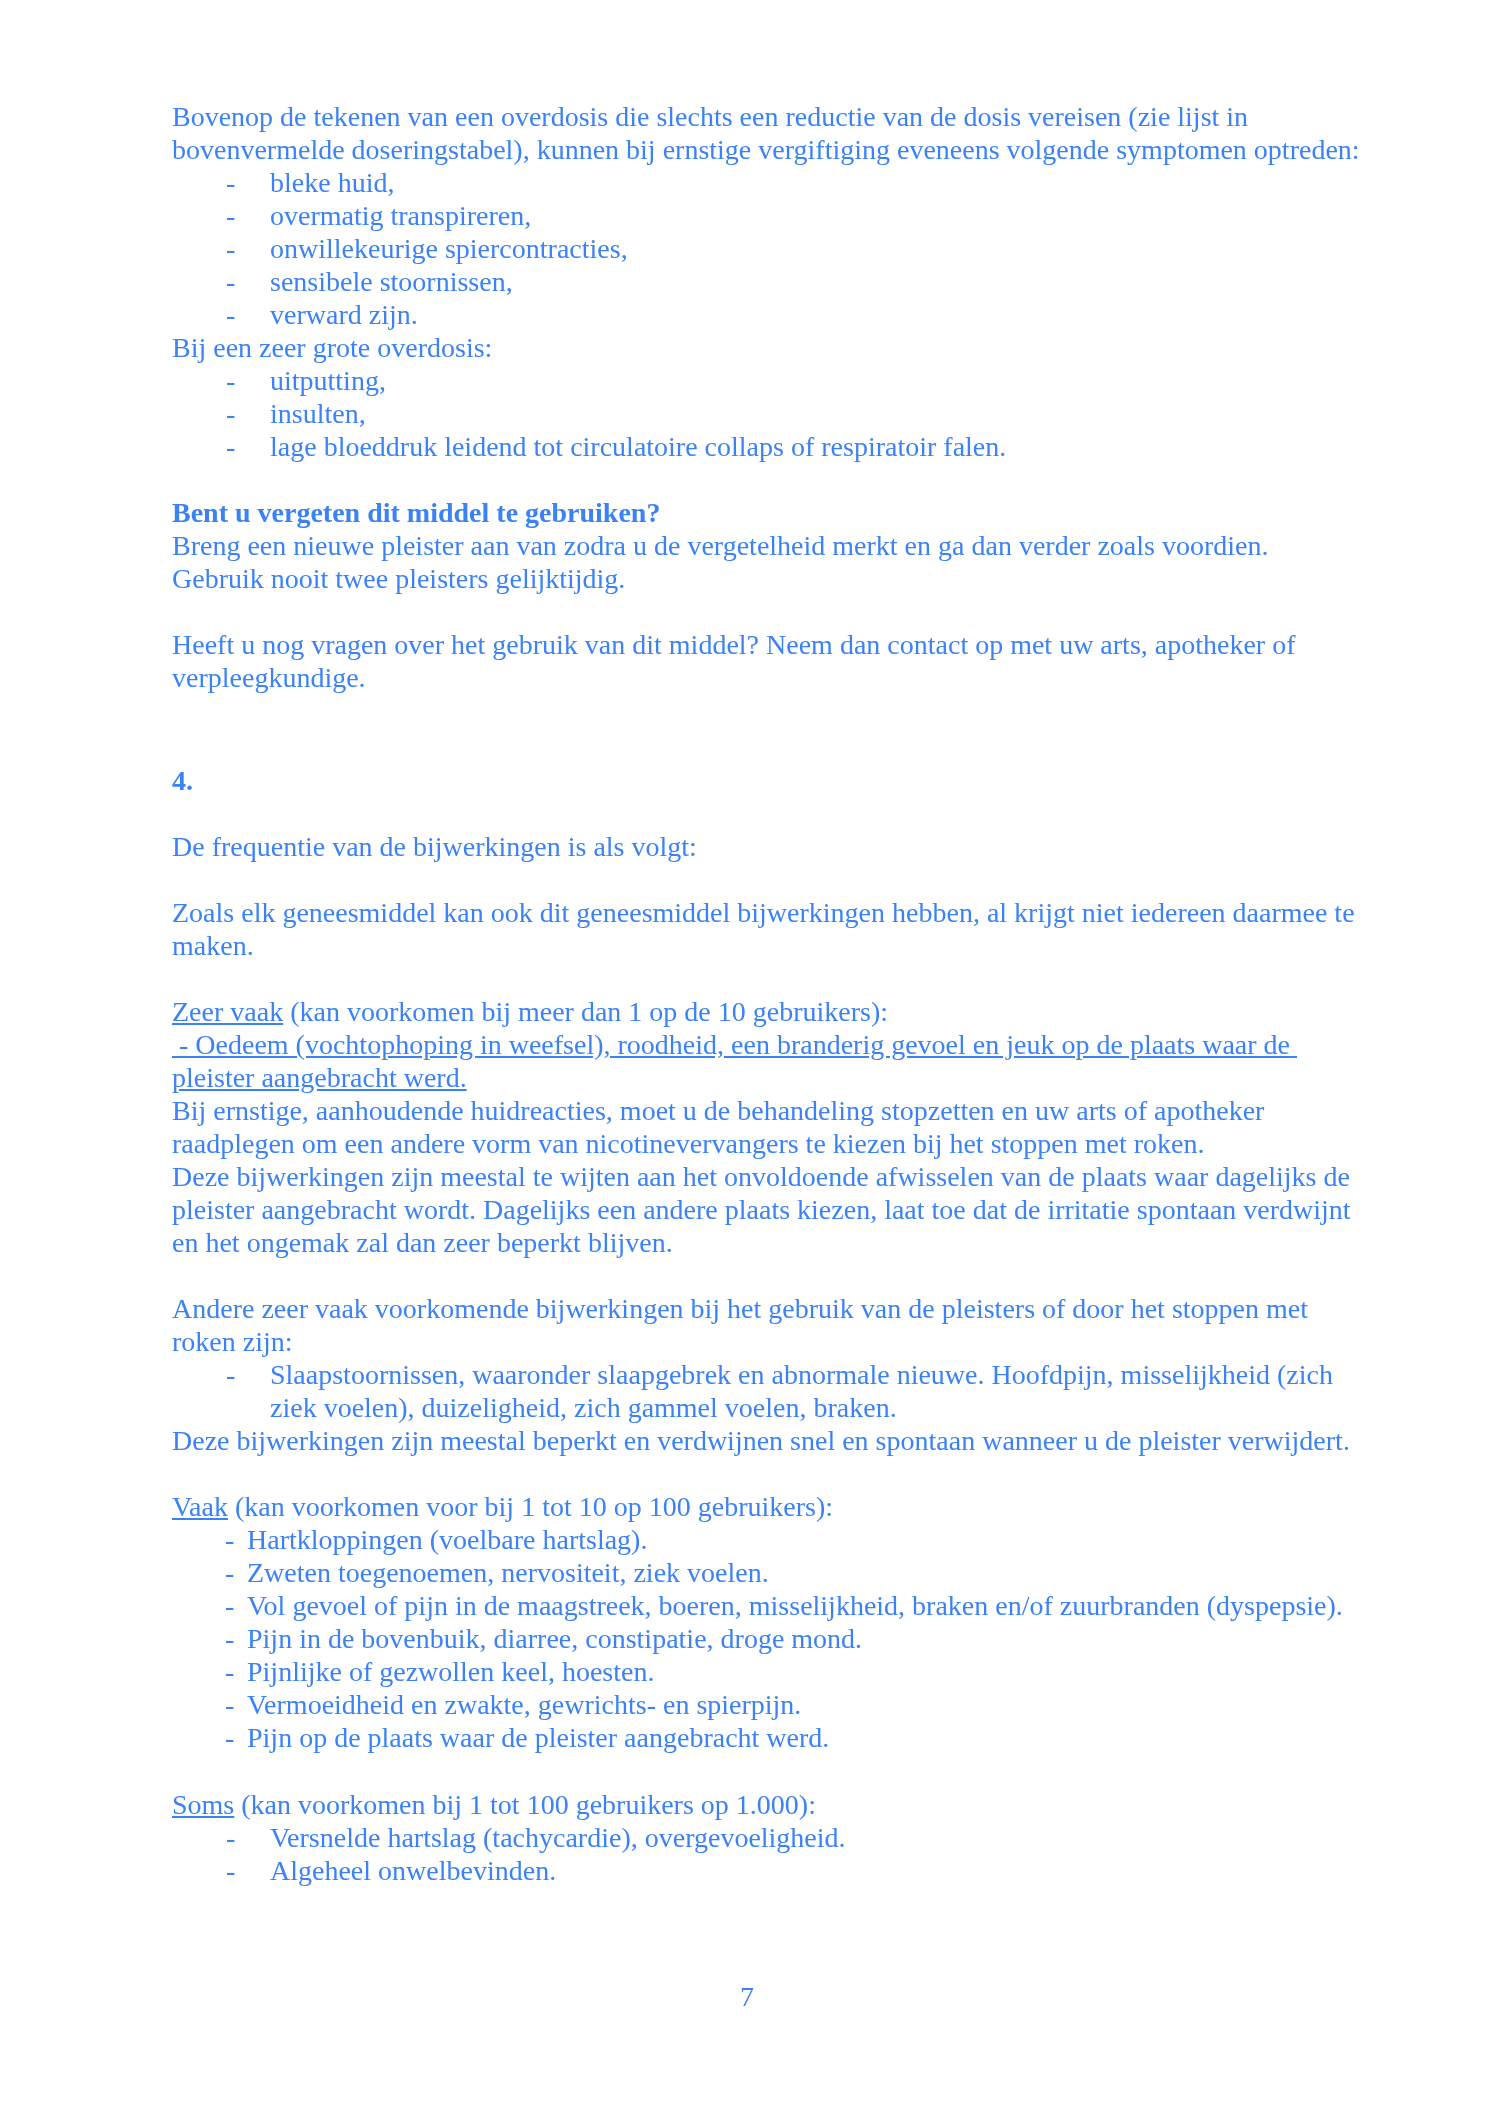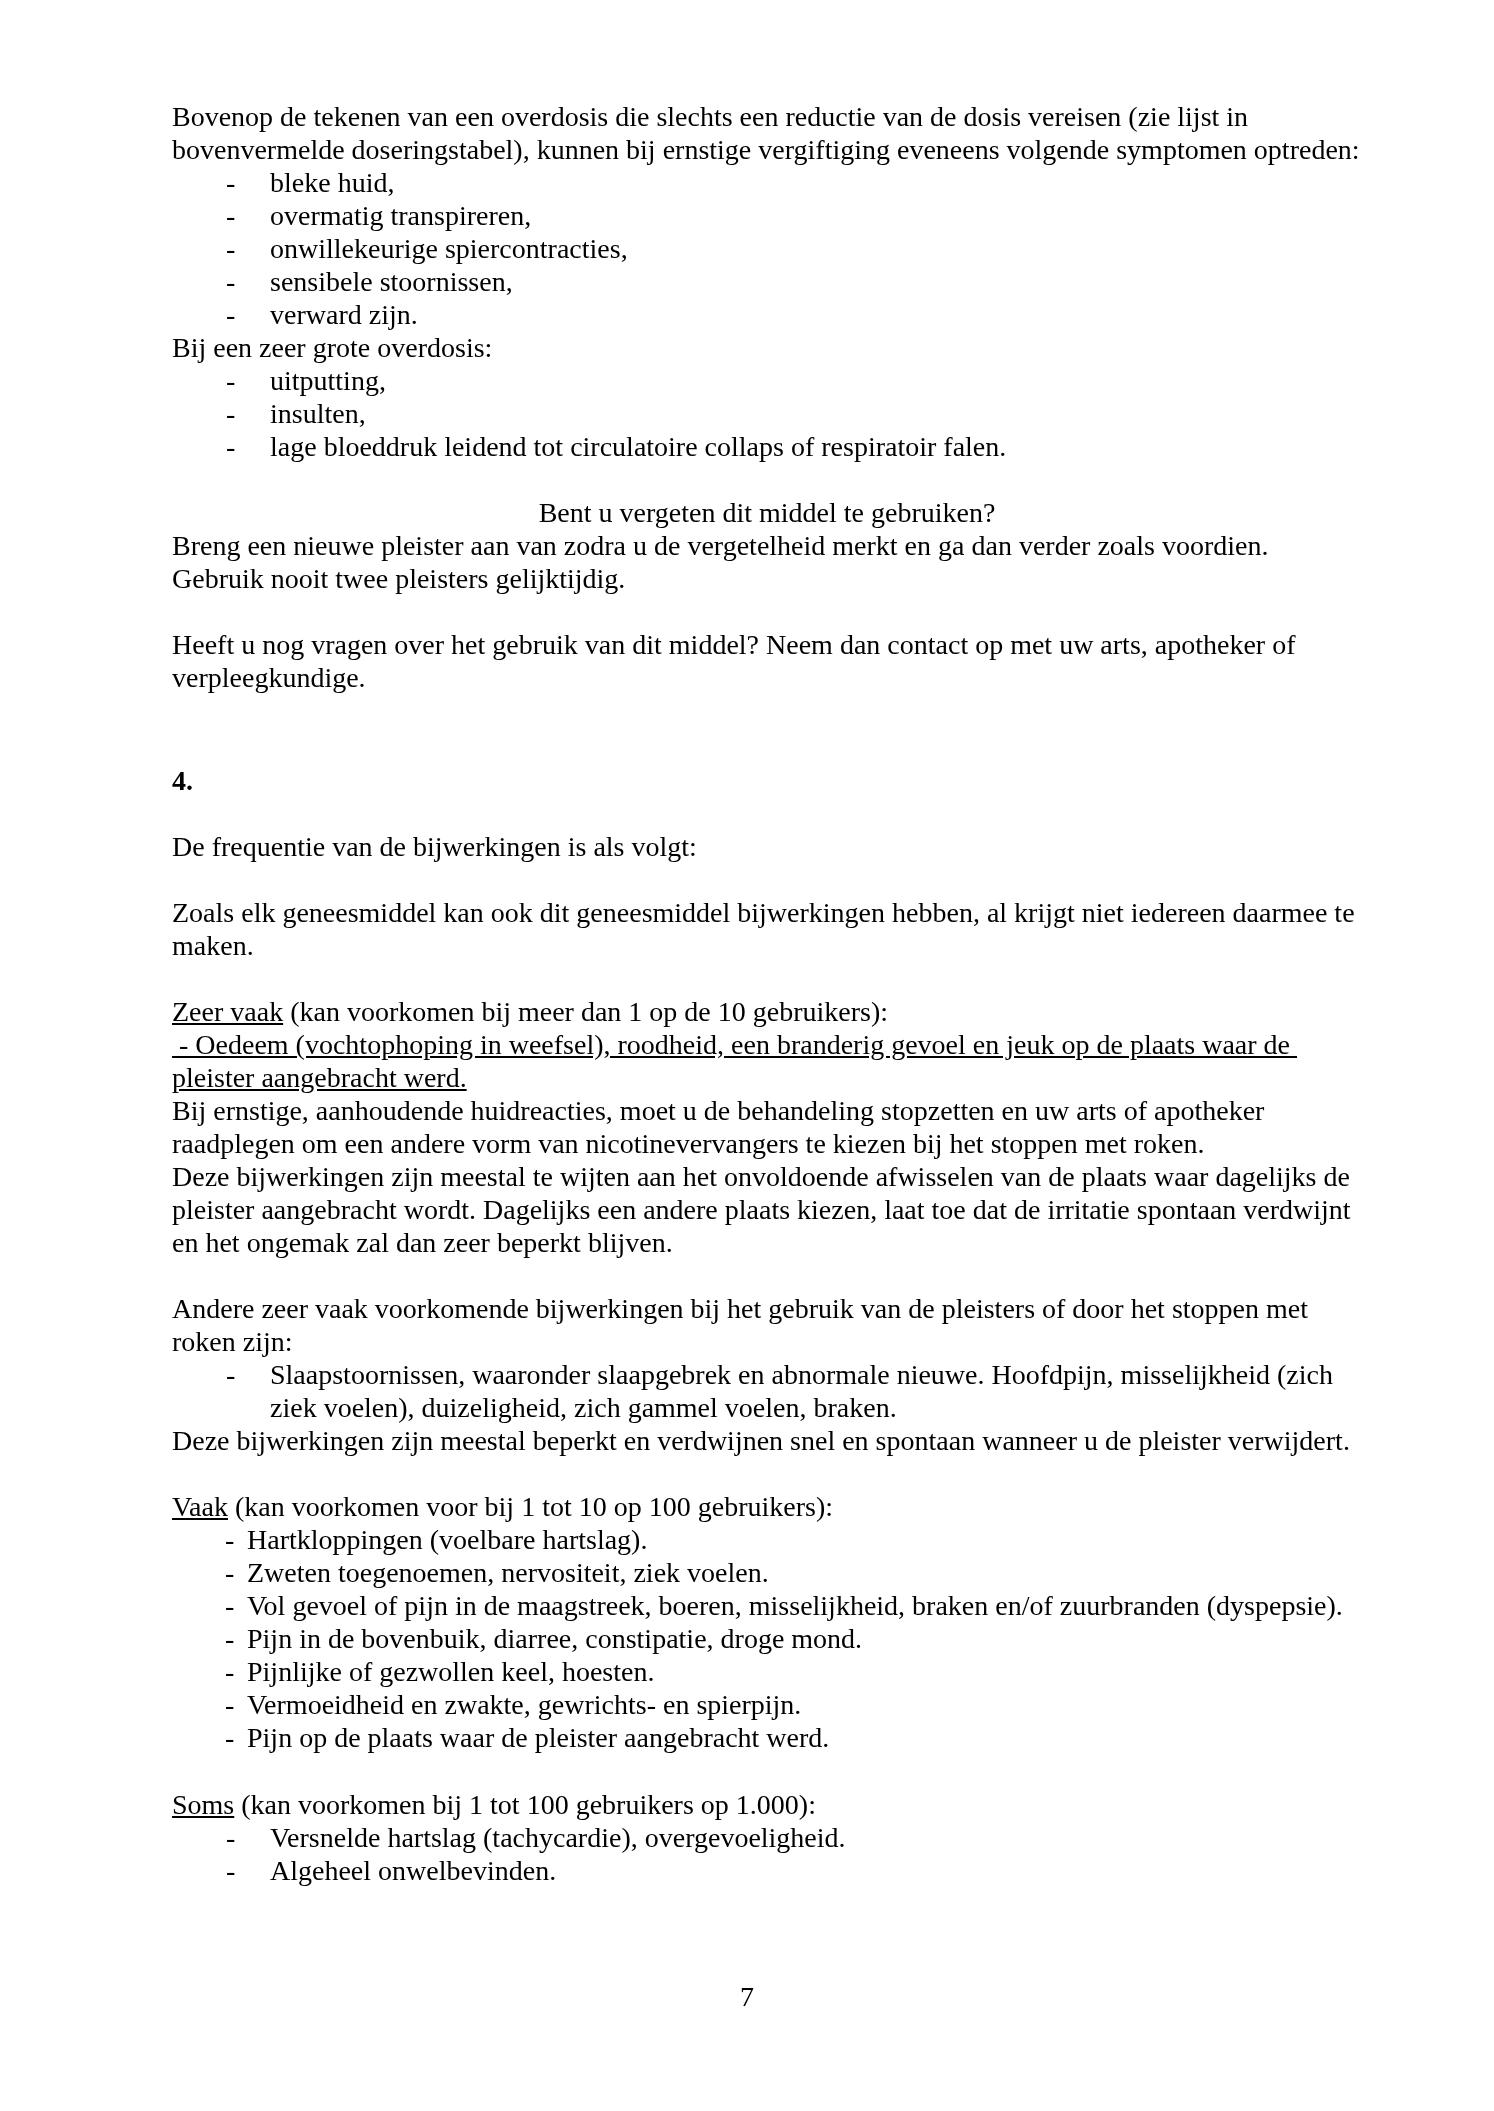--- a/index.html
+++ b/index.html
@@ -2,30 +2,30 @@
 <html><head>
 <meta charset="utf-8">
 <style>
   * { margin: 0; padding: 0; box-sizing: border-box; }
   html, body { background: #ffffff; }
   .page {
     position: relative;
     width: 1494px;
     height: 2111px;
     background: #ffffff;
-    color: #000000;
+    color: #3b82f6;
     font-family: "Liberation Serif", "DejaVu Serif", serif;
     font-size: 28px;
     line-height: 33px;
     padding: 100px 132px 0 172px;
     overflow: hidden;
   }
   p { margin: 0; }
   .pre { white-space: pre-wrap; text-decoration: underline; }
-  .bold { font-weight: normal; text-align: center; }
+  .bold { font-weight: bold; }
   .u { text-decoration: underline; }
   .mt-1 { margin-top: 33px; }
   .mt-2 { margin-top: 34px; }
   .mt-3 { margin-top: 70px; }
   .list .li { display: flex; }
   .list .marker { flex: 0 0 auto; }
   .list .li-text { flex: 1 1 auto; }
   .list.wide .marker { margin-left: 54px; width: 44px; }
   .list.narrow .marker { margin-left: 53px; width: 22px; }
   .section-heading { display: flex; font-weight: bold; }

